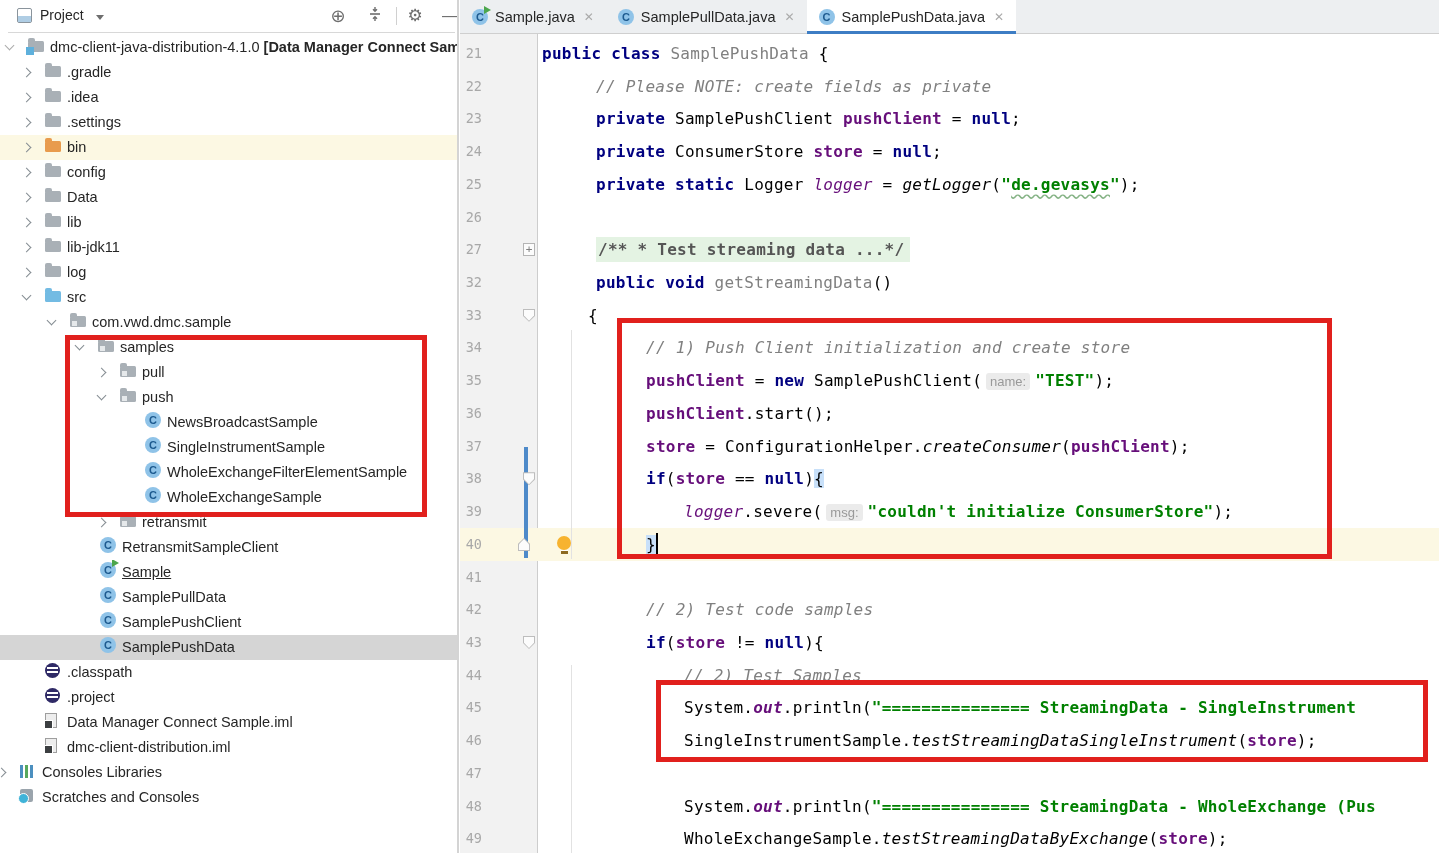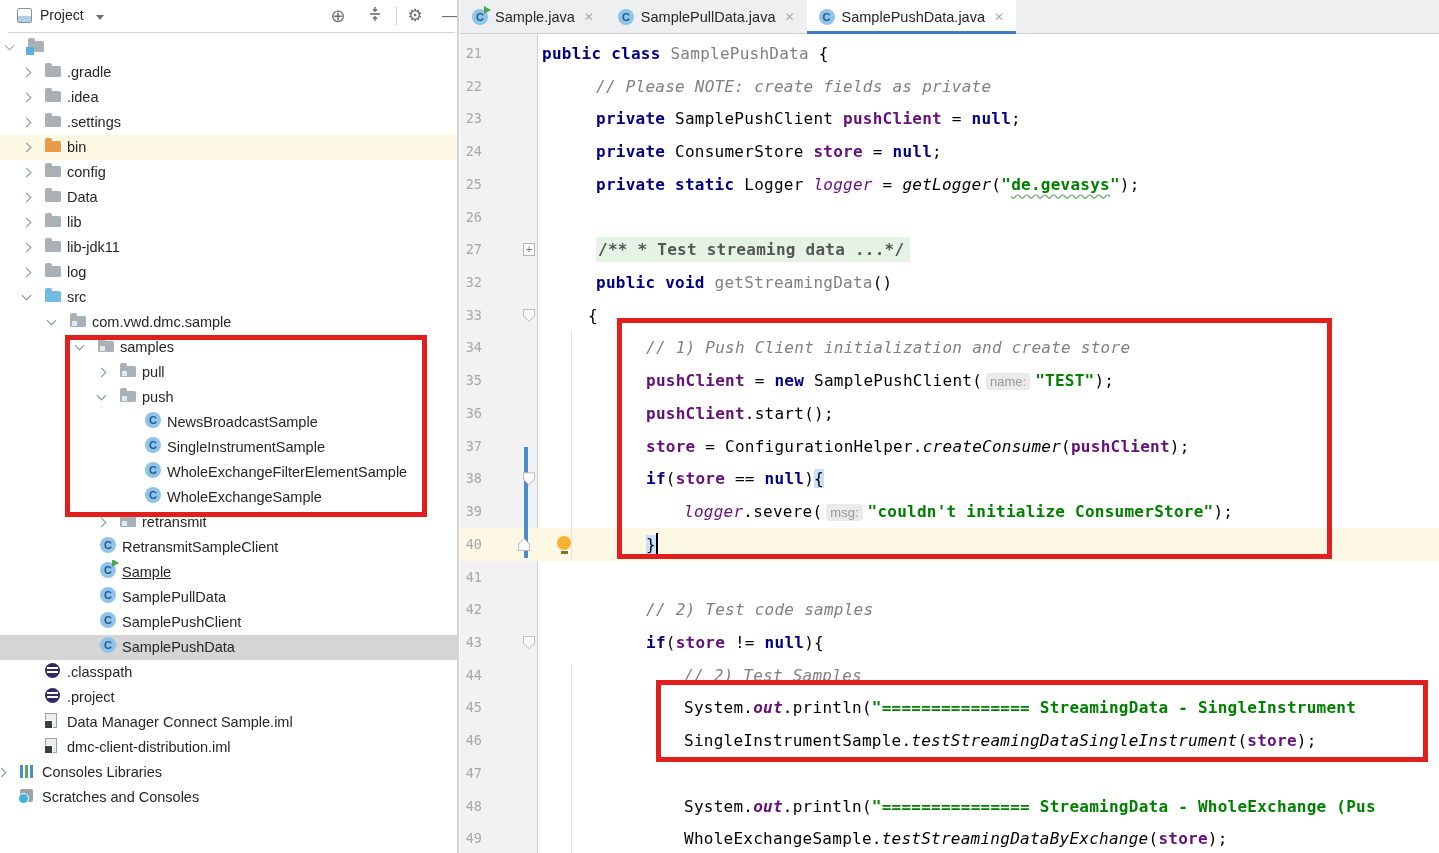--- a/index.html
+++ b/index.html
@@ -111,20 +111,21 @@
           </svg>
       </span>
       <div class="hdr-divider" style="left:388px;"></div>
       <span class="hdr-btn" style="left:397px;font-size:17px;">⚙</span>
       <span class="hdr-btn" style="left:432px;">—</span>
     </div>
     <div id="tree">
         <div class="tree-row" style="top: 35px;">
           <span class="chev down pale" style="left: 6px;"></span>
           <span class="fold root" style="left: 28px; top: 6px;"></span>
+          <span class="tree-label" style="left: 50px;">dmc-client-java-distribution-4.1.0 <b>[Data Manager Connect Sam</b></span>
         </div>
         <div class="tree-row" style="top: 60px;">
           <span class="chev right" style="left: 23px;"></span>
           <span class="fold" style="left: 45px; top: 6px;"></span>
           <span class="tree-label" style="left: 67px;">.gradle</span>
         </div>
         <div class="tree-row" style="top: 85px;">
           <span class="chev right" style="left: 23px;"></span>
           <span class="fold" style="left: 45px; top: 6px;"></span>
           <span class="tree-label" style="left: 67px;">.idea</span>

